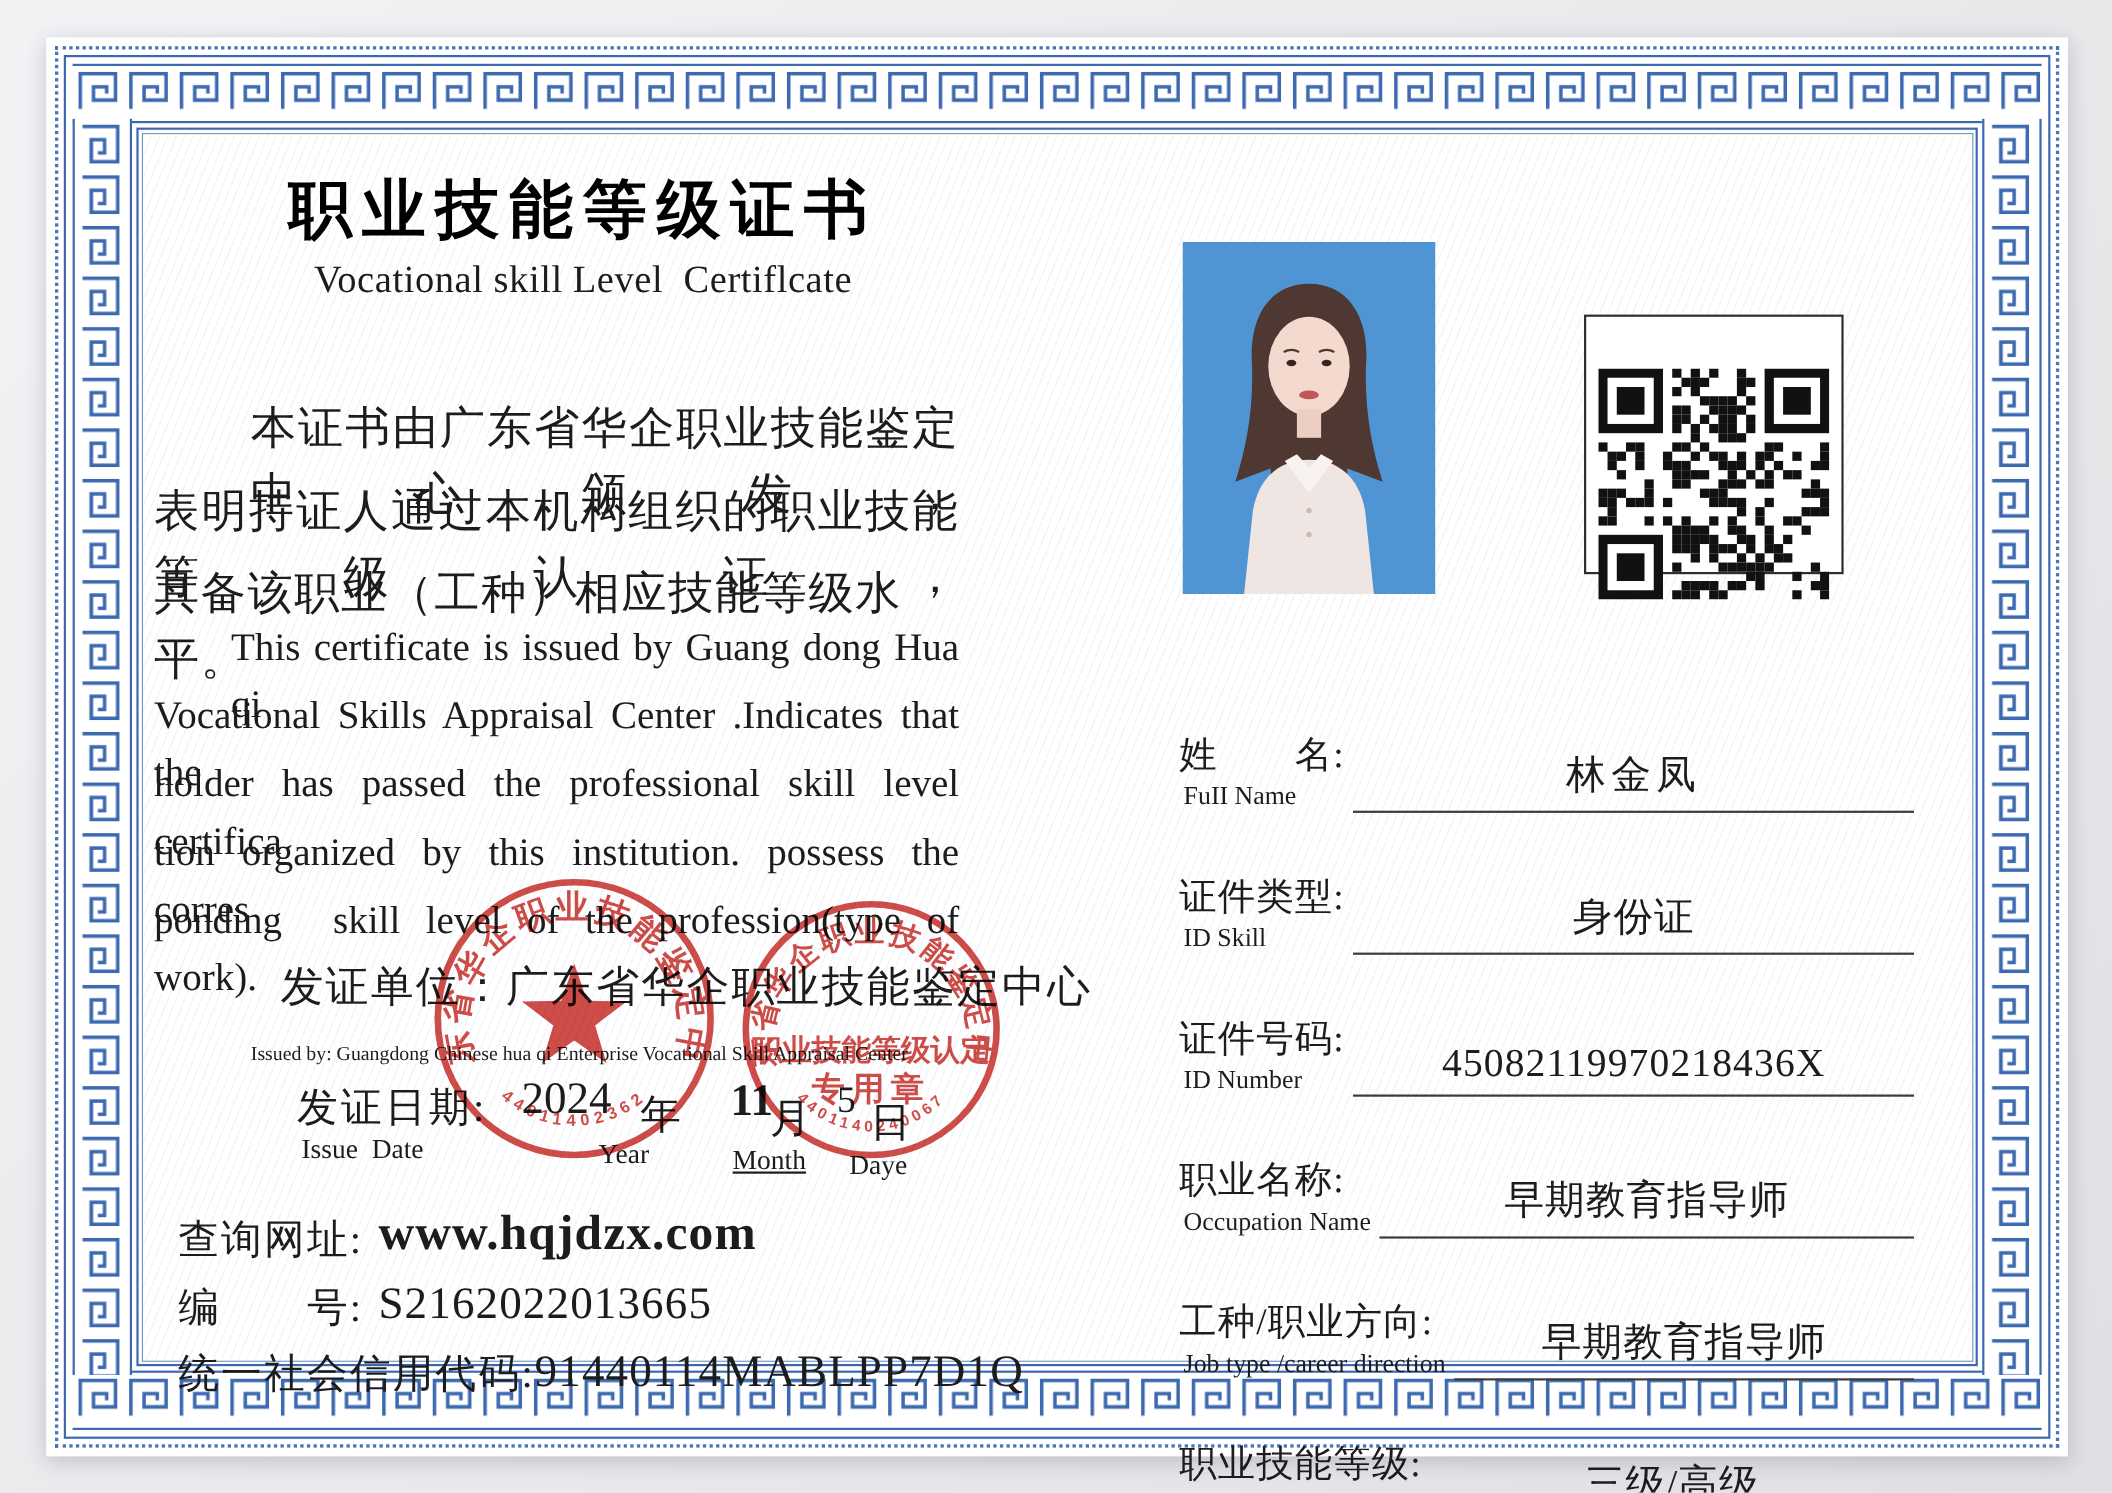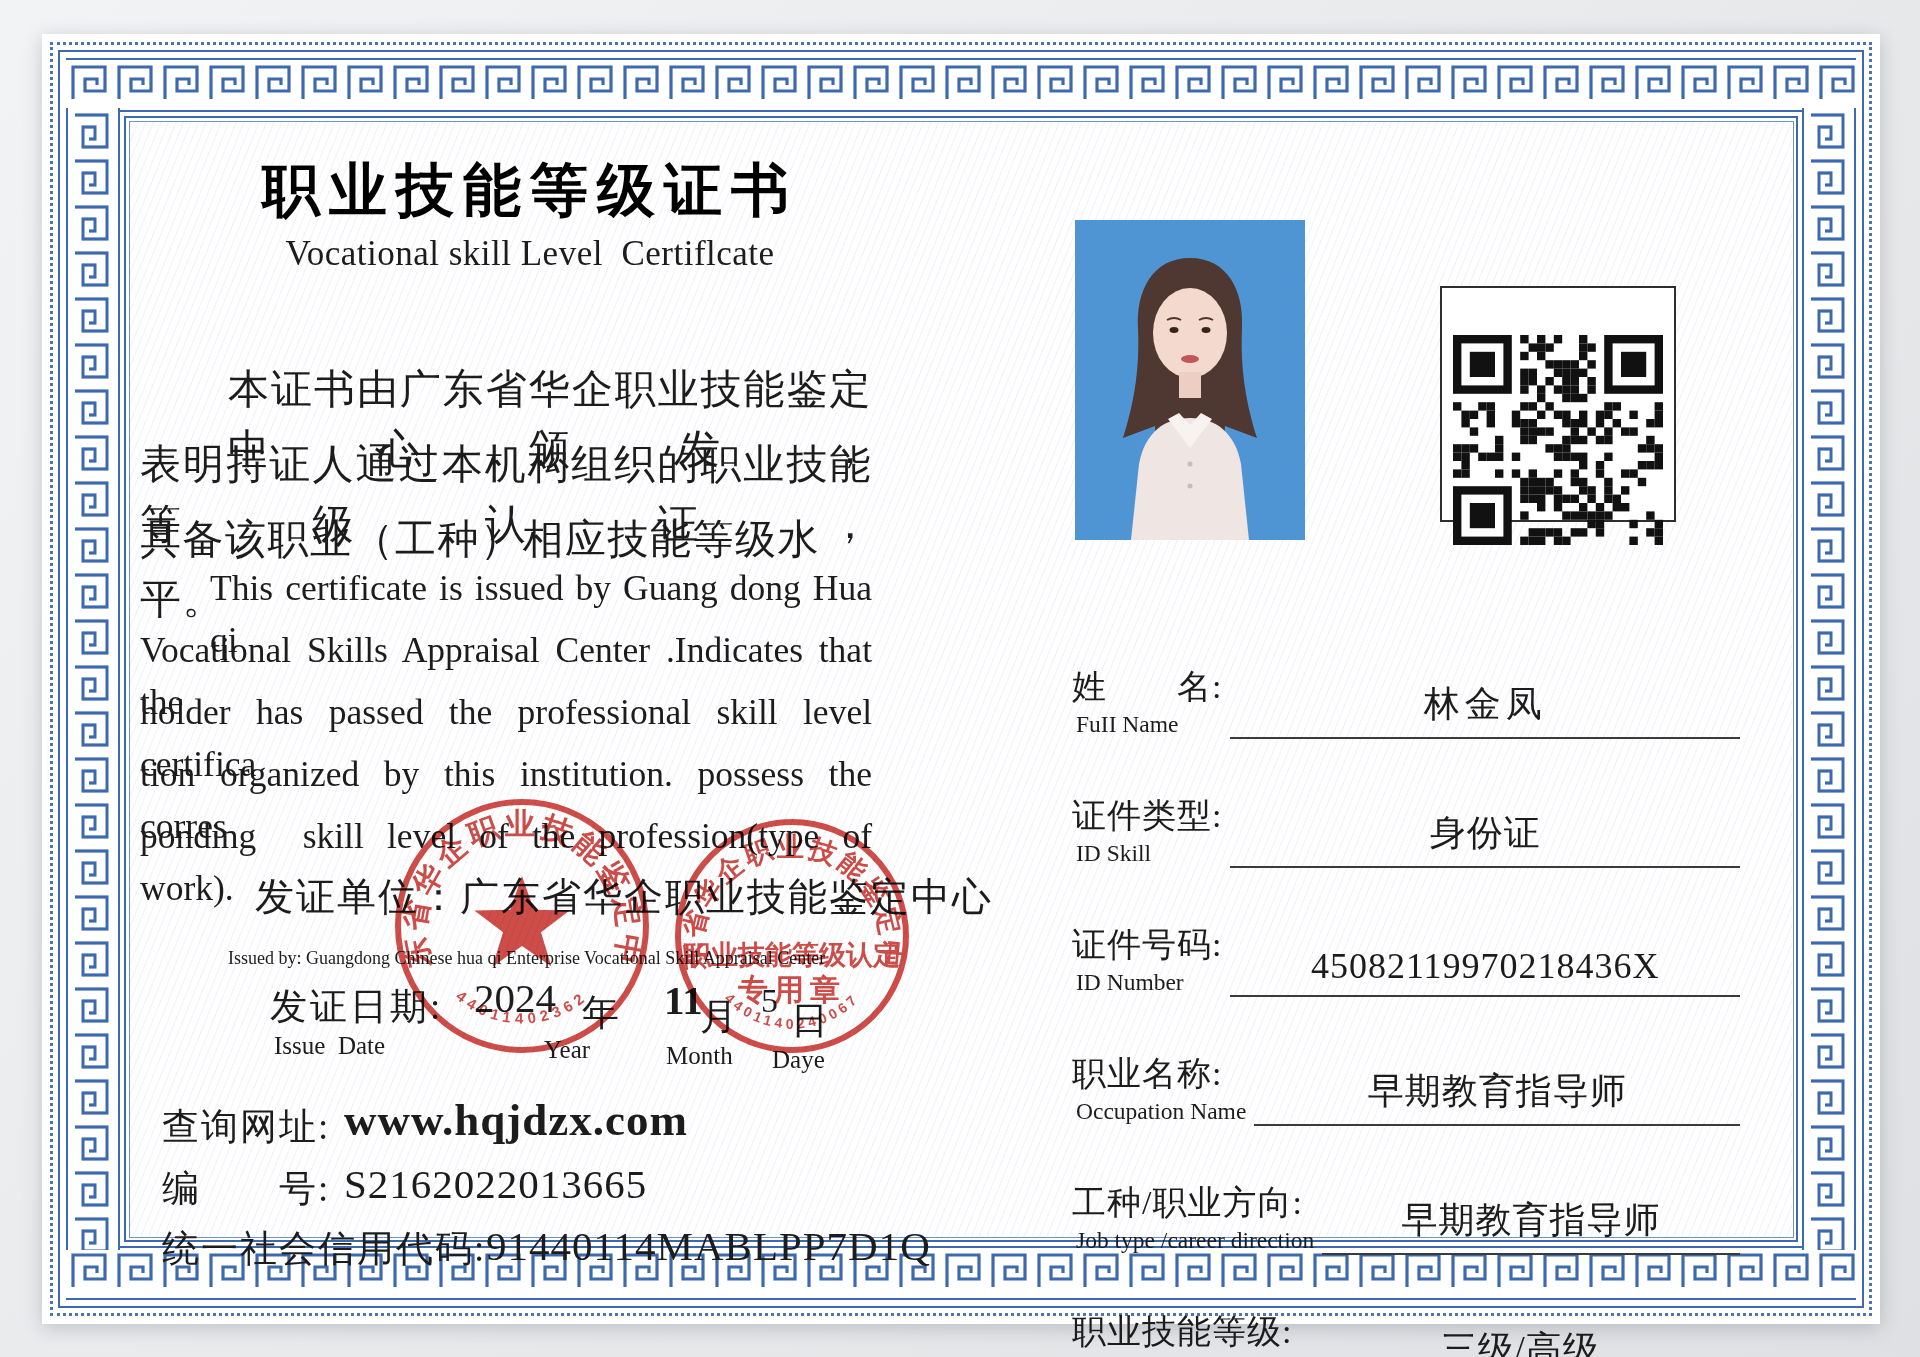--- a/index.html
+++ b/index.html
@@ -116,21 +116,21 @@
     <div class="abs issuer-zh">发证单位：广东省华企职业技能鉴定中心</div>
     <div class="abs issuer-en">Issued by: Guangdong Chinese hua qi Enterprise Vocational Skill Appraisal Center</div>
 
     <div class="abs d-zh" style="left:228px;top:948px;">发证日期:</div>
     <div class="abs d-sub" style="left:232px;top:998px;">Issue  Date</div>
     <div class="abs d-num" style="left:432px;top:940px;">2024</div>
     <div class="abs d-zh" style="left:540px;top:954px;">年</div>
     <div class="abs d-sub" style="left:502px;top:1002px;">Year</div>
     <div class="abs d-num" style="left:622px;top:942px;font-weight:bold;">11</div>
     <div class="abs d-zh" style="left:658px;top:958px;">月</div>
-    <div class="abs d-sub" style="left:624px;top:1008px;">Month</div>
+    <div class="abs d-sub" style="left:624px;top:1008px;text-decoration:underline;">Month</div>
     <div class="abs d-num" style="left:719px;top:948px;font-size:34px;">5</div>
     <div class="abs d-zh" style="left:749px;top:962px;">日</div>
     <div class="abs d-sub" style="left:730px;top:1012px;">Daye</div>
 
     <div class="abs f-label" style="left:120px;top:1068px;">查询网址:</div>
     <div class="abs f-value" style="left:302px;top:1060px;font-weight:700;font-size:45px;">www.hqjdzx.com</div>
     <div class="abs f-label" style="left:120px;top:1130px;">编　　号:</div>
     <div class="abs f-value" style="left:302px;top:1126px;">S2162022013665</div>
     <div class="abs f-label" style="left:120px;top:1190px;">统一社会信用代码:</div>
     <div class="abs f-value" style="left:444px;top:1188px;">91440114MABLPP7D1Q</div>

